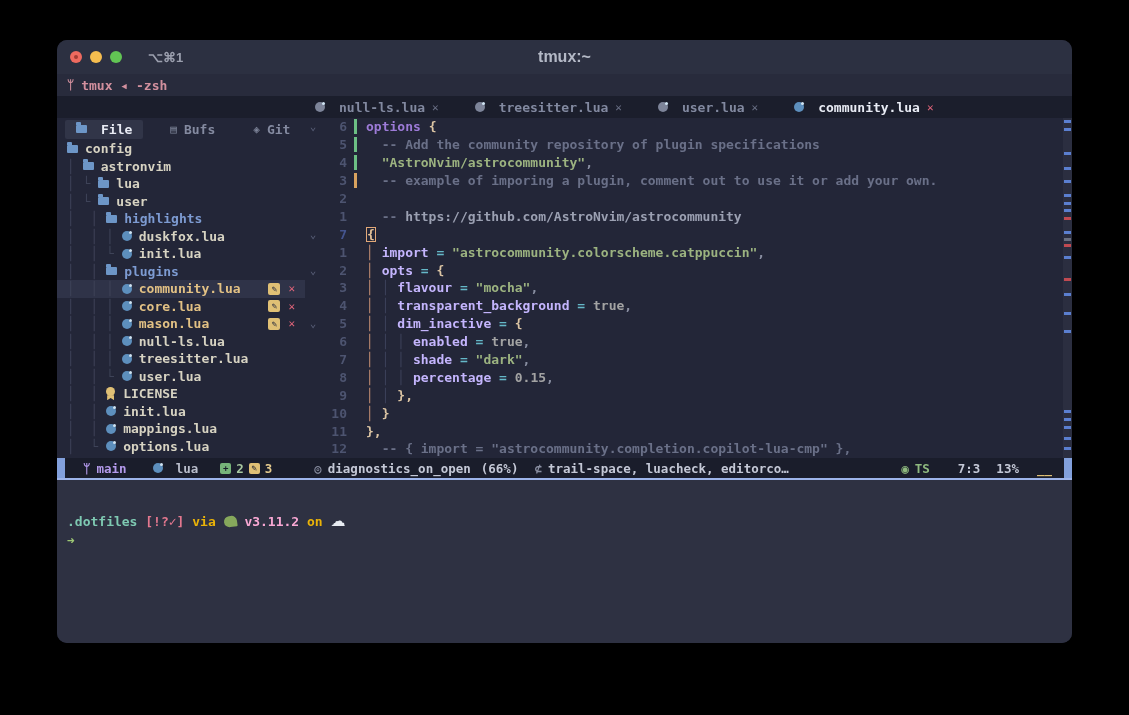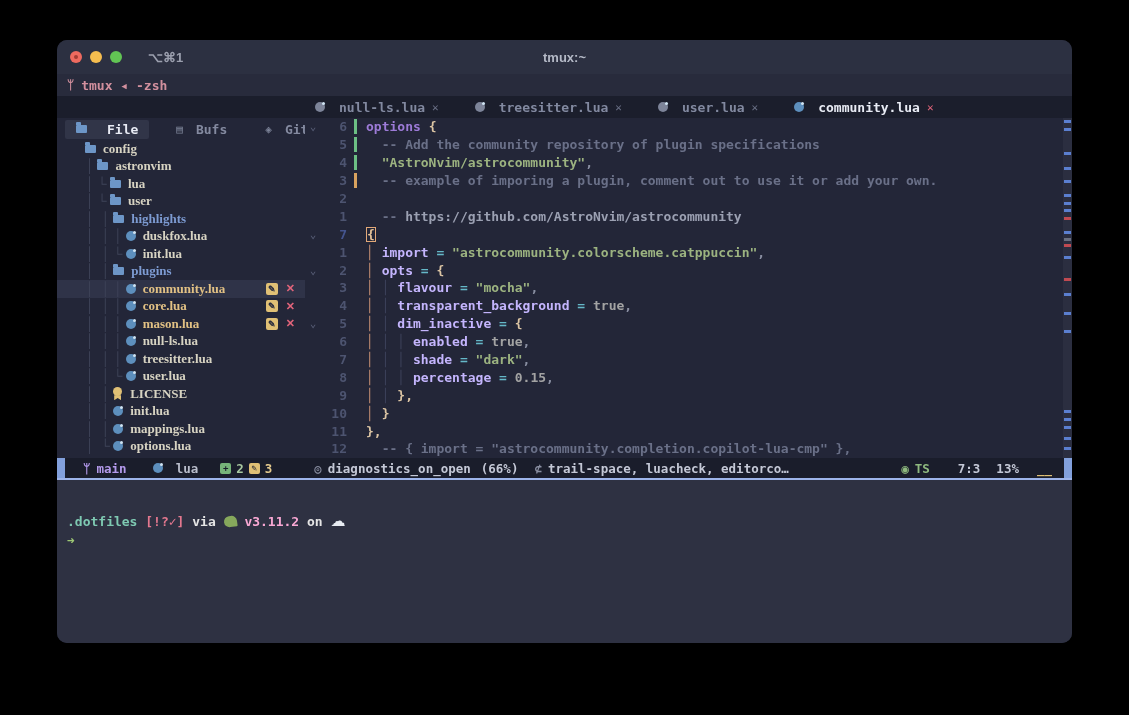--- a/index.html
+++ b/index.html
@@ -8,42 +8,42 @@
     overflow:hidden;background:#232638;box-shadow:0 24px 60px rgba(0,0,0,.7);}
   
   .titlebar{height:34px;background:#2c3041;display:flex;align-items:center;position:relative;}
   .lights{display:flex;gap:8px;margin-left:13px;}
   .light{width:12px;height:12px;border-radius:50%;position:relative;}
   .light.red{background:#ee6a5f;}
   .light.red::after{content:"";position:absolute;left:4px;top:4px;width:4px;height:4px;border-radius:50%;background:#a33c34;}
   .light.yellow{background:#f5bd4f;}
   .light.green{background:#62c554;}
   .shortcut{color:#9b9fae;font-size:13px;font-weight:700;margin-left:26px;z-index:2;font-family:"Liberation Sans",sans-serif;}
-  .wtitle{position:absolute;left:0;right:0;text-align:center;color:#b4b9c6;font-weight:700;font-size:13px;
+  .wtitle{position:absolute;left:0;right:0;text-align:center;color:#b4b9c6;font-weight:700;font-size:16px;
     font-family:"Liberation Sans",sans-serif;}
   
   .tmux-top{height:22px;background:#282b3c;color:#d2909e;display:flex;align-items:center;gap:7px;
     padding-left:10px;font-size:13px;font-weight:600;}
   .tmux-top .sess-icon{font-size:12px;}
   
   .tabline{height:22px;background:#1b1e2c;display:flex;align-items:center;padding-left:258px;gap:36px;font-size:13px;}
   .tab{display:flex;align-items:center;gap:7px;color:#8289a0;font-weight:600;cursor:default;}
   .tab .close{color:#6a7086;font-size:11px;}
   .tab.active{color:#e8ebf4;font-weight:700;}
   .tab.active .close{color:#e0647a;}
   
   .main{display:flex;height:340px;background:#232638;}
   .sidebar{width:248px;flex:none;overflow:hidden;}
   .side-tabs{height:22px;display:flex;align-items:center;font-size:13px;font-weight:700;color:#848aa0;padding-left:8px;}
-  .side-tab{display:flex;align-items:center;gap:13px;padding:2px 11px;border-radius:2px;}
+  .side-tab{display:flex;align-items:center;gap:7px;padding:2px 11px;border-radius:2px;}
   .side-tab.active{background:#313548;color:#e8ebf4;}
   .side-tab + .side-tab{margin-left:16px;}
   .side-tab .glyph{font-size:11px;color:#7d8499;}
   .tree{font-size:13px;font-weight:600;}
-  .trow{height:17.5px;display:flex;align-items:center;padding-left:28px;white-space:pre;font-family:Liberation Serif, serif;}
+  .trow{height:17.5px;display:flex;align-items:center;padding-left:10px;white-space:pre;}
   .trow.selected{background:#2f3348;}
   .prefix{color:#3e4358;}
   .lbl-cream{color:#d7d3c2;} .lbl-blue{color:#7d9bd2;} .lbl-yellow{color:#e2c184;}
   .badges{margin-left:auto;margin-right:10px;display:flex;align-items:center;gap:8px;}
   .pencil-badge{width:12px;height:12px;border-radius:2px;background:#e0c075;color:#2a2d3e;font-size:9px;
     display:flex;align-items:center;justify-content:center;font-weight:700;}
   .xbadge{color:#e0647a;font-size:11px;font-weight:700;}
   
   .folder-icon{display:inline-block;width:11px;height:8px;background:#6d96c7;border-radius:1px;position:relative;
     margin-right:7px;flex:none;}
@@ -90,21 +90,21 @@
   .sl-pct{margin-left:10px;text-align:center;}
   .sl-lsp{margin-left:16px;} .sl-lsp .glyph{color:#8a8fa2;}
   .sl-ts{margin-left:auto;color:#8fba7f;font-weight:700;}
   .sl-pos{margin-left:28px;} .sl-scroll{margin-left:16px;}
   .sl-rec{margin-left:18px;color:#e0c075;font-weight:800;}
   .statusline .sblock.right{margin-left:12px;}
   .pane-border{height:2px;background:#9db4ea;}
   
   .shell{height:138px;background:#2e3142;padding:32px 0 0 10px;font-size:13px;font-weight:600;line-height:19px;}
   .p-dir{color:#7ec9b2;font-weight:700;} .p-git{color:#e4788f;font-weight:700;}
-  .p-dim{color:#e5e5e5;} .p-ver{color:#f9a8d4;font-weight:700;}
+  .p-dim{color:#eab308;} .p-ver{color:#f9a8d4;font-weight:700;}
   .arrow{color:#9ec875;font-weight:800;}
 </style>
 </head>
 <body>
 
 <div class="window">
 
   <div class="titlebar">
     <div class="lights">
       <span class="light red"></span>

